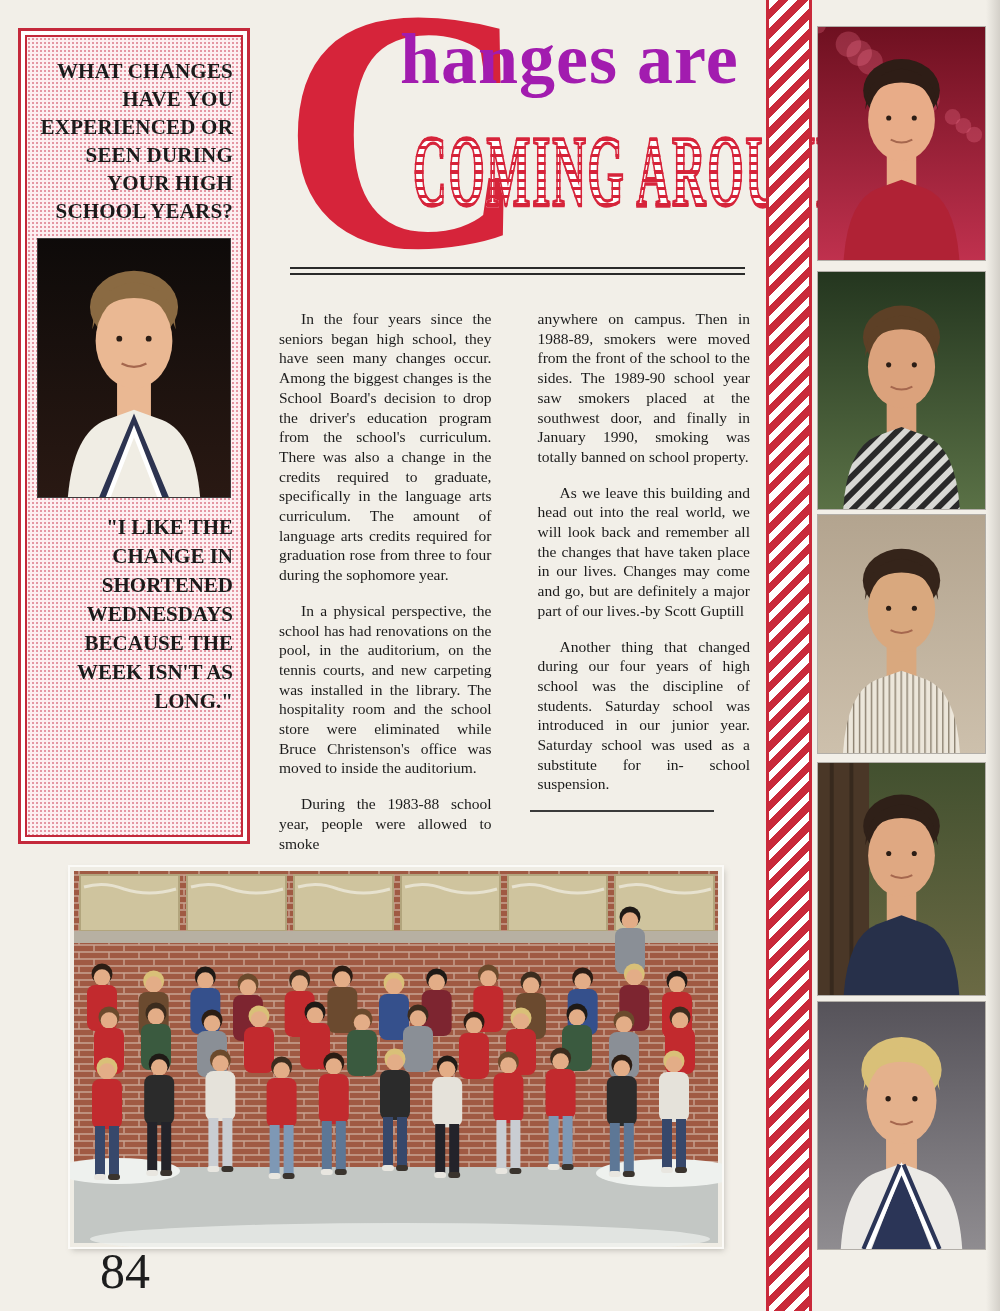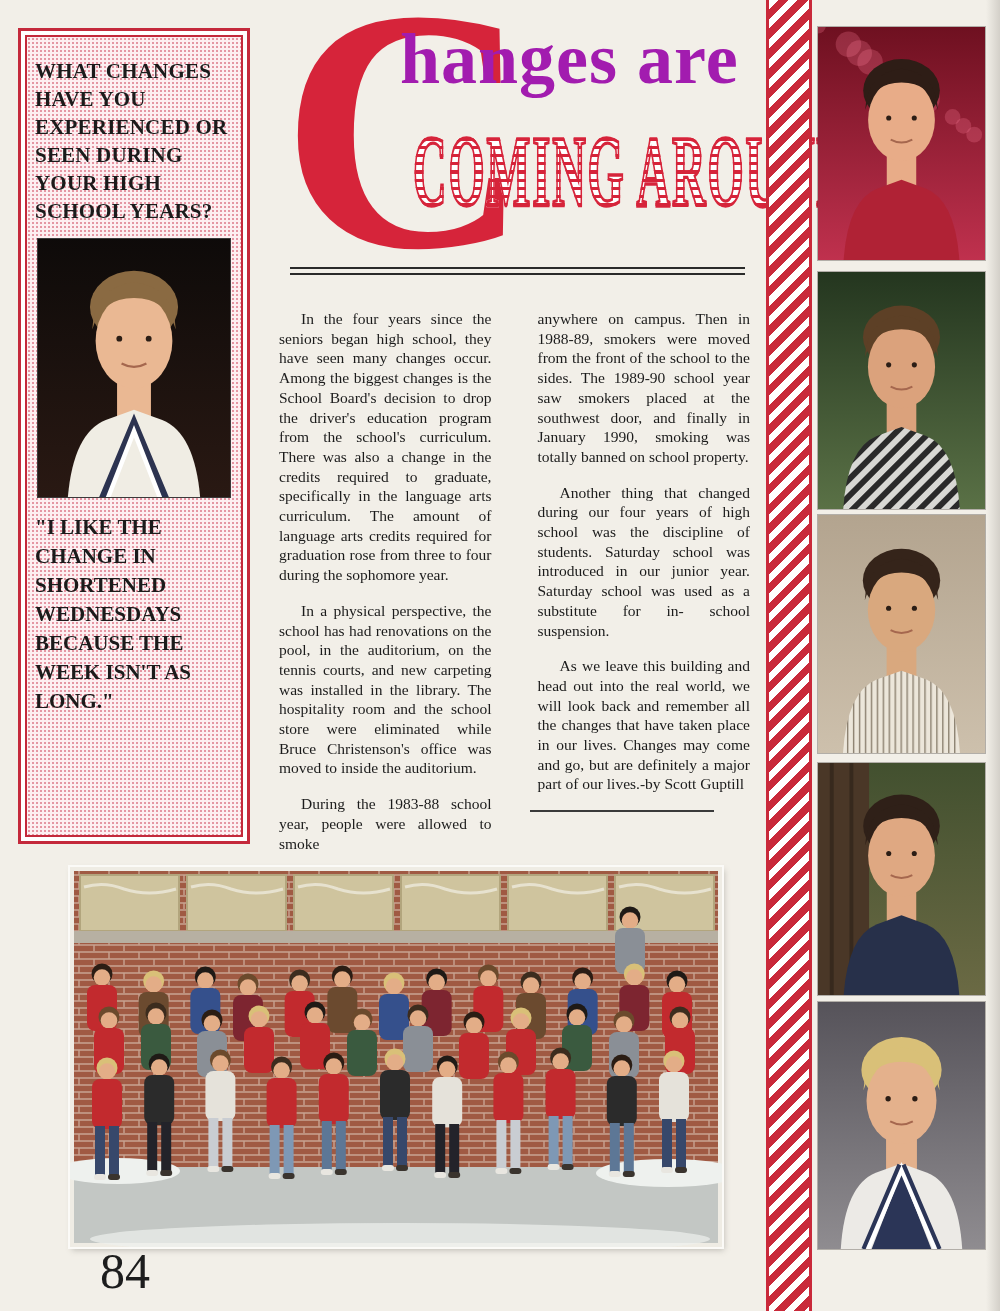--- a/index.html
+++ b/index.html
@@ -17,21 +17,21 @@
   .sidebar{
     position:absolute;left:18px;top:28px;width:232px;height:816px;
     background:#ffffff;border:3px solid #c4293b;padding:4px;box-sizing:border-box;
   }
   .sidebar-inner{
     border:2px solid #c4293b;height:100%;box-sizing:border-box;
     background-color:#fdeff1;
     background-image:radial-gradient(circle, rgba(204,62,86,.5) .8px, transparent 1.1px);
     background-size:4px 4px;
     padding:20px 8px 10px 8px;
-    text-align:left;
+    text-align:right;
   }
   .sidebar-question{
     font-weight:bold;font-size:21px;line-height:28px;letter-spacing:.2px;
   }
   .sidebar-photo{
     width:192px;height:258px;margin:14px auto 16px auto;background:#111;
     box-shadow:0 0 0 1px #3a3a3a;
   }
   .sidebar-photo svg{width:100%;height:100%;display:block;}
   .sidebar-quote{font-weight:bold;font-size:21px;line-height:29px;}
@@ -143,22 +143,22 @@
 <div class="title-rule"></div>
 
 <div class="article">
   <div class="col">
     <p>In the four years since the seniors began high school, they have seen many changes occur.  Among the biggest changes is the School Board's decision to drop the driver's education program from the school's curriculum.   There was also  a  change in the credits required to graduate, specifically in the language arts curriculum.  The amount of language arts credits required for graduation rose from three to four during the sophomore year.</p>
     <p>In a physical perspective, the school has had renovations on the pool, in the auditorium, on the tennis courts, and new carpeting was installed  in  the library. The hospitality room and the school store were eliminated while Bruce Christenson's office was moved to inside the auditorium.</p>
     <p>During the 1983-88 school year, people were allowed to smoke</p>
   </div>
   <div class="col">
     <p class="no-indent">anywhere on campus. Then in 1988-89, smokers were moved from the front of the school to the sides. The 1989-90 school year  saw smokers placed at the southwest door, and finally in January 1990, smoking was totally banned on school property.</p>
+    <p>As we leave this building and head out into the real world, we will look back and remember all the changes that have taken place in our lives.  Changes may come and go, but are definitely a major part of our lives.-by Scott Guptill</p>
     <p>Another thing that changed during our four years of high school was the discipline of students. Saturday school was introduced in our junior year. Saturday school  was used as a substitute for in- school suspension.</p>
-    <p>As we leave this building and head out into the real world, we will look back and remember all the changes that have taken place in our lives.  Changes may come and go, but are definitely a major part of our lives.-by Scott Guptill</p>
     <div class="caption-rule"></div>
   </div>
 </div>
 
 <div class="group-photo" id="group-photo">
     <svg viewBox="0 0 652 380" preserveAspectRatio="none" role="img" aria-label="large group of seniors in letter jackets in front of brick wall with snow">
       <defs>
         <pattern id="brk" width="30" height="14" patternUnits="userSpaceOnUse">
     <rect width="30" height="14" fill="#a05a43"></rect>
     <path d="M0 1 H30 M0 8 H30" stroke="#c8a391" stroke-width="1.4"></path>

